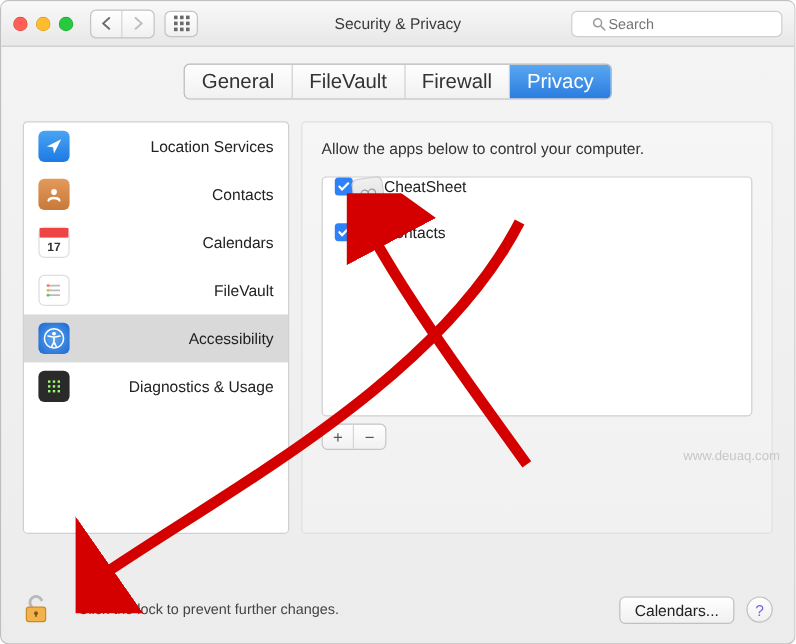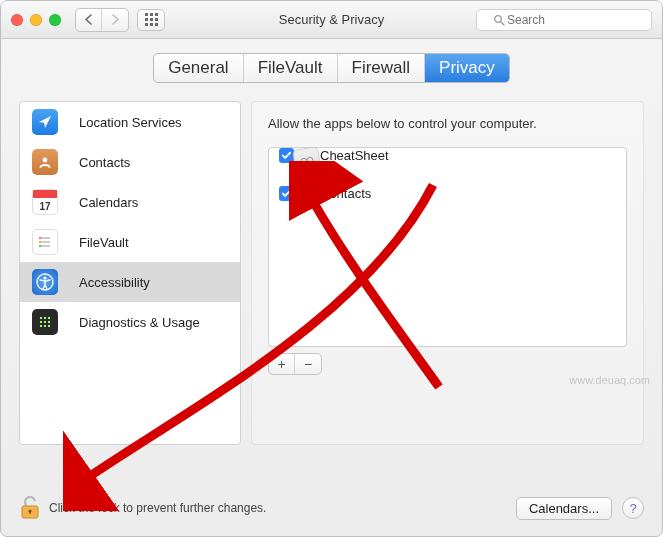--- a/index.html
+++ b/index.html
@@ -82,21 +82,21 @@
   }
   .body {
     display:flex; padding:6px 18px 0 18px; gap:10px;
   }
   .sidebar {
     width:222px; height:344px; background:#fff;
     border:1px solid #d0d0d0; border-radius:4px; overflow:hidden;
   }
   .side-item {
     display:flex; align-items:center; gap:21px;
-    height:40px; padding:0 12px;
+    height:40px; padding:0 12px;justify-content:space-between;
   }
   .side-item.selected { background:#d9d9d9; }
   .side-icon {
     width:26px; height:26px; border-radius:5px;
     display:flex; align-items:center; justify-content:center; color:#fff;
     font-size:14px; font-weight:bold;
   }
   .mainpane {
     flex:1; height:344px;
     border:1px solid #e0e0e0; border-radius:4px;
@@ -125,21 +125,21 @@
     margin-top:6px; display:inline-flex;
     border:1px solid #c6c6c6; border-radius:5px; overflow:hidden;
     background:linear-gradient(#fff,#f1f1f1);
   }
   .pm { width:26px; height:20px; display:flex; align-items:center; justify-content:center; border-right:1px solid #d4d4d4; font-size:14px; color:#555;}
   .pm:last-child{border-right:none;}
   .footer {
     position:absolute; left:0; right:0; bottom:0; height:56px;
     display:flex; align-items:center; padding:0 18px;
   }
-  .lockline { display:flex; align-items:center; gap:8px; color:#444; font-size:12px;text-align:center;}
+  .lockline { display:flex; align-items:center; gap:24px; color:#444; font-size:12px;text-align:center;}
   .lockicon { width:22px; height:26px; }
   .btn {
     border:1px solid #c0c0c0; border-radius:5px;
     background:linear-gradient(#fff,#f0f0f0);
     padding:3px 12px; font-size:13px; color:#222;
   }
   .helpbtn {
     width:22px; height:22px; border-radius:50%;
     border:1px solid #c0c0c0; background:linear-gradient(#fff,#f0f0f0);
     display:flex; align-items:center; justify-content:center; color:#6b6bde; font-size:13px;

